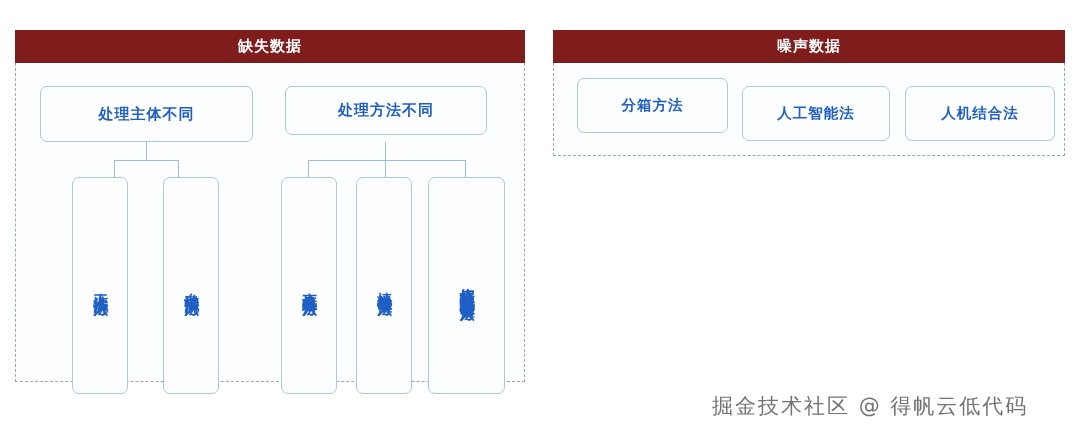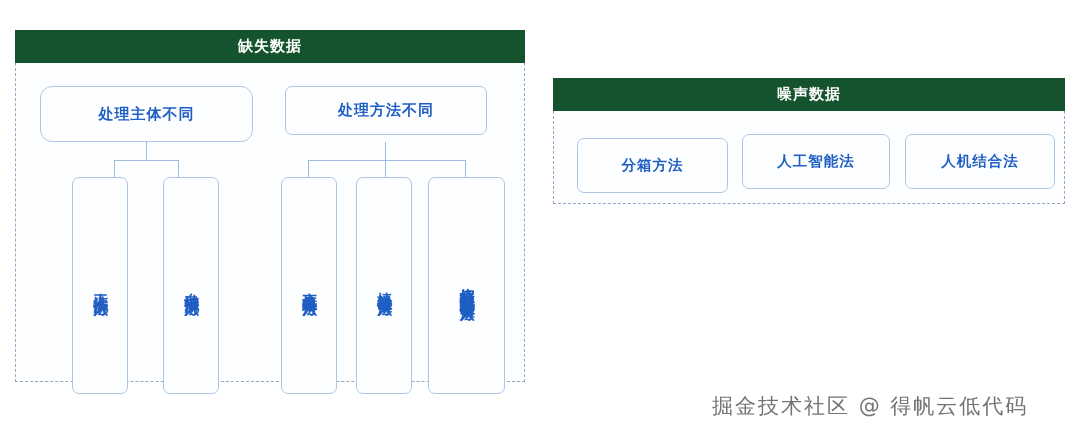--- a/index.html
+++ b/index.html
@@ -19,21 +19,21 @@
   
   .panel {
     position: absolute;
   }
   .panel-header {
     position: absolute;
     left: 0;
     top: 0;
     width: 100%;
     height: 33px;
-    background: #14532d;
+    background: #7f1d1d;
     color: #ffffff;
     font-size: 15px;
     font-weight: bold;
     letter-spacing: 1px;
     display: flex;
     align-items: center;
     justify-content: center;
     box-sizing: border-box;
   }
   .panel-body {
@@ -100,44 +100,44 @@
 </style>
 </head>
 <body>
 
 <div id="canvas">
 
   <div class="panel" style="left:15px; top:30px; width:510px; height:352px;">
     <div class="panel-header">缺失数据</div>
     <div class="panel-body" style="height:319px;"></div>
 
-    <div class="node cat" style="left:25px; top:56px; width:213px; height:56px;border-radius:12px;">处理主体不同</div>
+    <div class="node cat" style="left:25px; top:56px; width:213px; height:56px;">处理主体不同</div>
     <div class="node cat" style="left:270px; top:56px; width:202px; height:49px;">处理方法不同</div>
 
     <div class="line v" style="left:131px; top:112px; width:1.4px; height:19px;"></div>
     <div class="line h" style="left:99px; top:130px; width:65px; height:1.4px;"></div>
     <div class="line v" style="left:99px; top:130px; width:1.4px; height:17px;"></div>
     <div class="line v" style="left:163px; top:130px; width:1.4px; height:17px;"></div>
 
     <div class="line v" style="left:370px; top:112px; width:1.4px; height:35px;"></div>
     <div class="line h" style="left:293px; top:130px; width:158px; height:1.4px;"></div>
     <div class="line v" style="left:293px; top:130px; width:1.4px; height:17px;"></div>
     <div class="line v" style="left:450px; top:130px; width:1.4px; height:17px;"></div>
 
     <div class="node vert" style="left:57px; top:147px; width:56px; height:217px;">人工清洗方法</div>
     <div class="node vert" style="left:148px; top:147px; width:56px; height:217px;">自动清洗方法</div>
     <div class="node vert" style="left:266px; top:147px; width:56px; height:217px;">直接忽略方法</div>
     <div class="node vert" style="left:341px; top:147px; width:56px; height:217px;">填补缺省值方法</div>
     <div class="node vert" style="left:413px; top:147px; width:77px; height:217px;">依据其他数据填补缺省值方法</div>
   </div>
 
-  <div class="panel" style="left:553px; top:30px; width:512px; height:126px;margin-top:48px;">
+  <div class="panel" style="left:553px; top:30px; width:512px; height:126px;">
     <div class="panel-header">噪声数据</div>
     <div class="panel-body" style="height:93px;"></div>
 
-    <div class="node leaf" style="left:24px; top:60px; width:151px; height:55px;text-align:center;">分箱方法</div>
+    <div class="node leaf" style="left:24px; top:48px; width:151px; height:55px;text-align:center;">分箱方法</div>
     <div class="node leaf" style="left:352px; top:56px; width:150px; height:55px;">人机结合法</div>
     <div class="node leaf" style="left:189px; top:56px; width:148px; height:55px;">人工智能法</div>
   </div>
 
   <div class="watermark" style="left:712px; top:392px;">掘金技术社区 @ 得帆云低代码</div>
 
 </div>
 
 </body></html>

